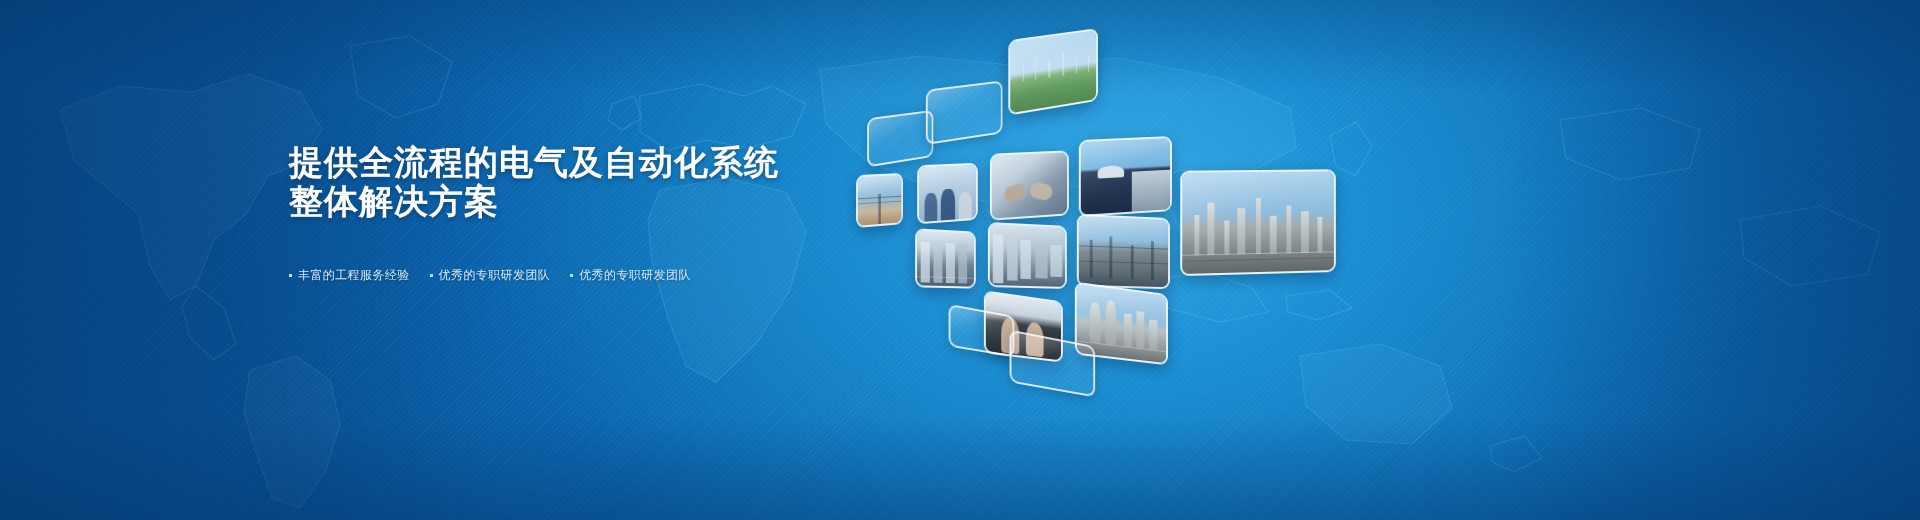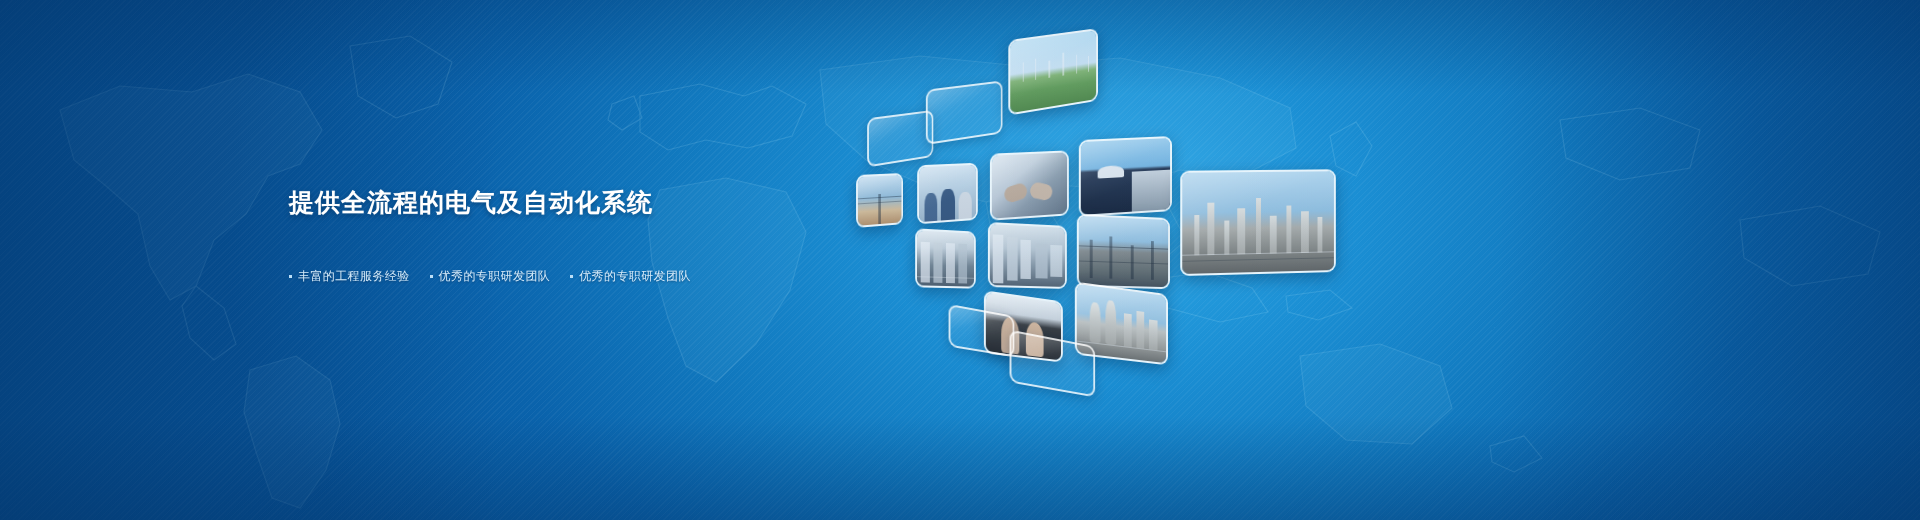--- a/index.html
+++ b/index.html
@@ -49,27 +49,26 @@
 
   
   .copy {
     position:absolute;
     left:289px; top:143px;
     width:640px;
     z-index:6;
   }
   .headline {
     color:#ffffff;
-    font-size:25px;
+    font-size:34px;
     font-weight:bold;
     line-height:39px;
     letter-spacing:1px;
     text-shadow:0 2px 5px rgba(2,40,80,.55), 0 0 1px rgba(255,255,255,.4);
     white-space:nowrap;
-    margin-top:40px;
   }
   .headline .l2 { display:block; }
 
   .bullets {
     margin-top:47px;
     display:flex;
     align-items:center;
     white-space:nowrap;
   }
   .bullet {
@@ -382,20 +381,21 @@
       <div class="gloss"></div>
     </div>
 
   </div>
 
   <div class="vignette"></div>
 
   <div class="copy">
     <div class="headline">
       <span class="l1">提供全流程的电气及自动化系统</span>
+      <span class="l2">整体解决方案</span>
     </div>
 
     <div class="bullets">
       <span class="bullet">
         <i class="dot"></i>
         <span>丰富的工程服务经验</span>
       </span>
       <span class="bullet">
         <i class="dot"></i>
         <span>优秀的专职研发团队</span>

